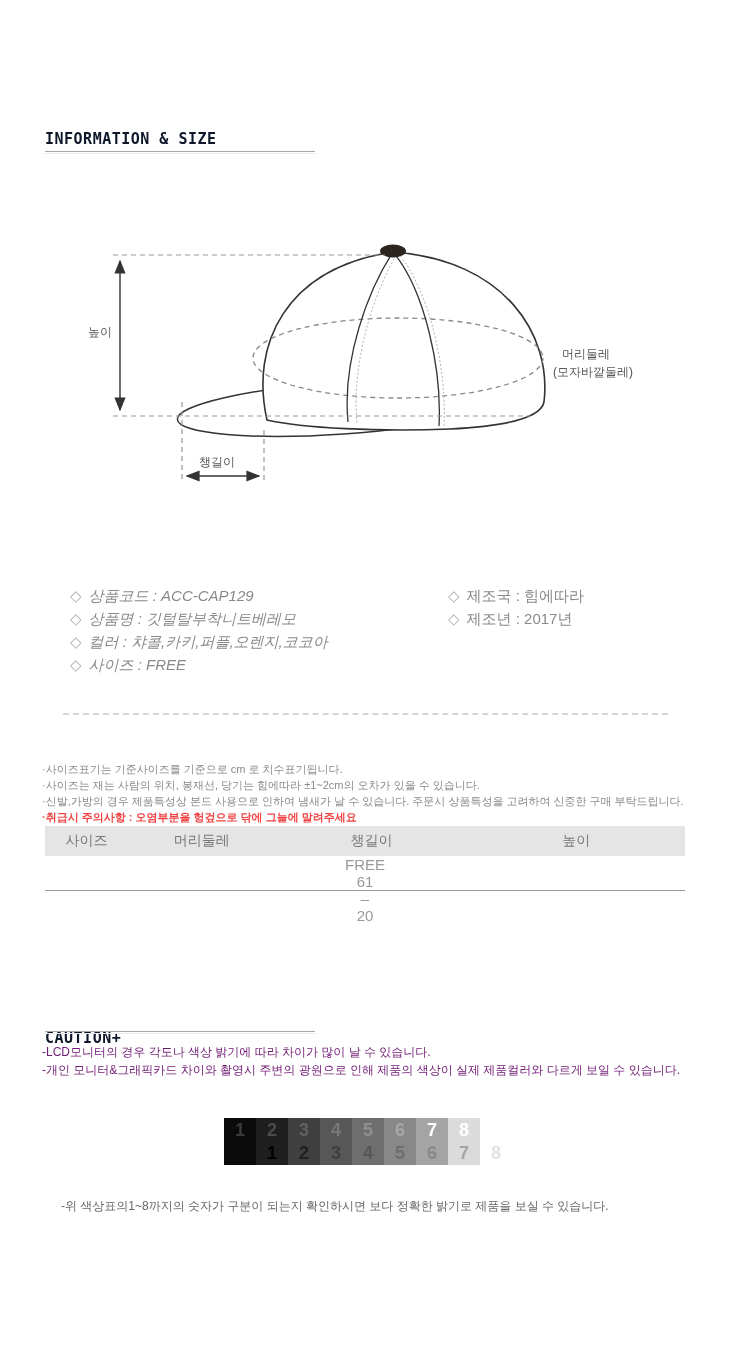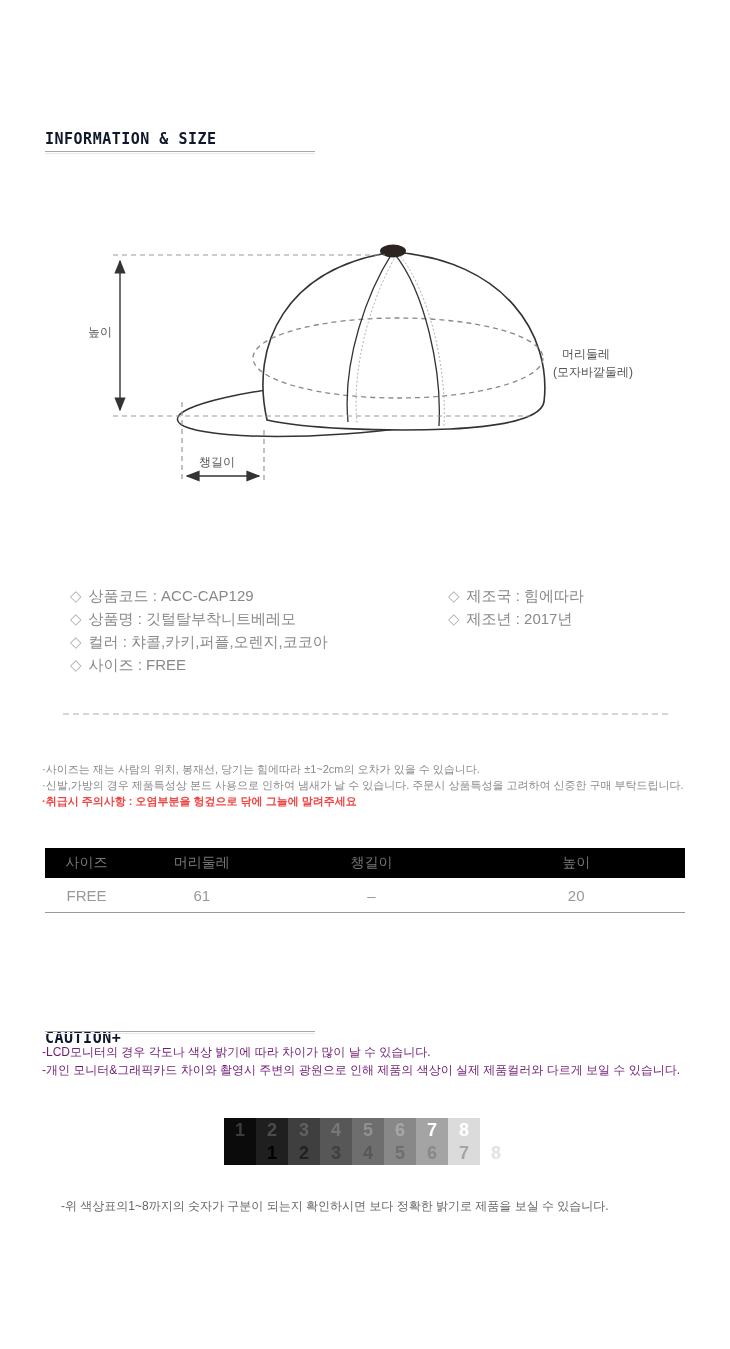--- a/index.html
+++ b/index.html
@@ -39,21 +39,21 @@
     height: 260px;
   }
   .details-col {
     position: absolute;
     top: 584px;
     font-size: 15px;
     color: #898989;
     line-height: 23px;
     white-space: nowrap;
   }
-  .details-left  { left: 70px; }
+  .details-left  { left: 70px; font-style: italic; }
   .details-right { left: 448px; }
   .detail-row .diamond {
     color: #b0b0b0;
     font-size: 15px;
     margin-right: 7px;
   }
   .dashed-divider {
     position: absolute;
     left: 63px;
     top: 713px;
@@ -71,34 +71,34 @@
   }
   .notes .warning { font-weight: bold; }
   .size-table {
     position: absolute;
     left: 45px;
     top: 826px;
     width: 640px;
   }
   .size-table .thead {
     display: flex;
-    background: #000000;
+    background: #e5e5e5;
     height: 30px;
     align-items: center;
     font-size: 14px;
     color: #777777;
-    margin-top: 22px;
   }
   .size-table .trow {
     display: flex;
     height: 35px;
     align-items: center;
     font-size: 15px;
     color: #999999;
     border-bottom: 1px solid #9a9a9a;
+    flex-direction: column;
   }
   .size-table .c0 { width: 13%; text-align: center; }
   .size-table .c1 { width: 23%; text-align: center; }
   .size-table .c2 { width: 30%; text-align: center; }
   .size-table .c3 { width: 34%; text-align: center; }
   .caution-lines {
     position: absolute;
     left: 42px;
     top: 1043px;
     font-size: 12px;
@@ -207,20 +207,21 @@
   </div>
 
   <div class="details-col details-right">
     <div class="detail-row"><span class="diamond">◇</span><span>제조국 : 힘에따라</span></div>
     <div class="detail-row"><span class="diamond">◇</span><span>제조년 : 2017년</span></div>
   </div>
 
   <div class="dashed-divider"></div>
 
   <div class="notes">
+    <div>·사이즈표기는 기준사이즈를 기준으로 cm 로 치수표기됩니다.</div>
     <div>·사이즈는 재는 사람의 위치, 봉재선, 당기는 힘에따라  ±1~2cm의  오차가 있을 수 있습니다.</div>
     <div>·신발,가방의 경우 제품특성상 본드 사용으로 인하여 냄새가 날 수 있습니다. 주문시 상품특성을 고려하여 신중한 구매 부탁드립니다.</div>
     <div class="warning" style="color: rgb(240, 69, 69);">·취급시 주의사항 : 오염부분을 헝겊으로 닦에 그늘에 말려주세요</div>
   </div>
 
   <div class="size-table">
     <div class="thead">
       <div class="c0">사이즈</div>
       <div class="c1">머리둘레</div>
       <div class="c2">챙길이</div>

